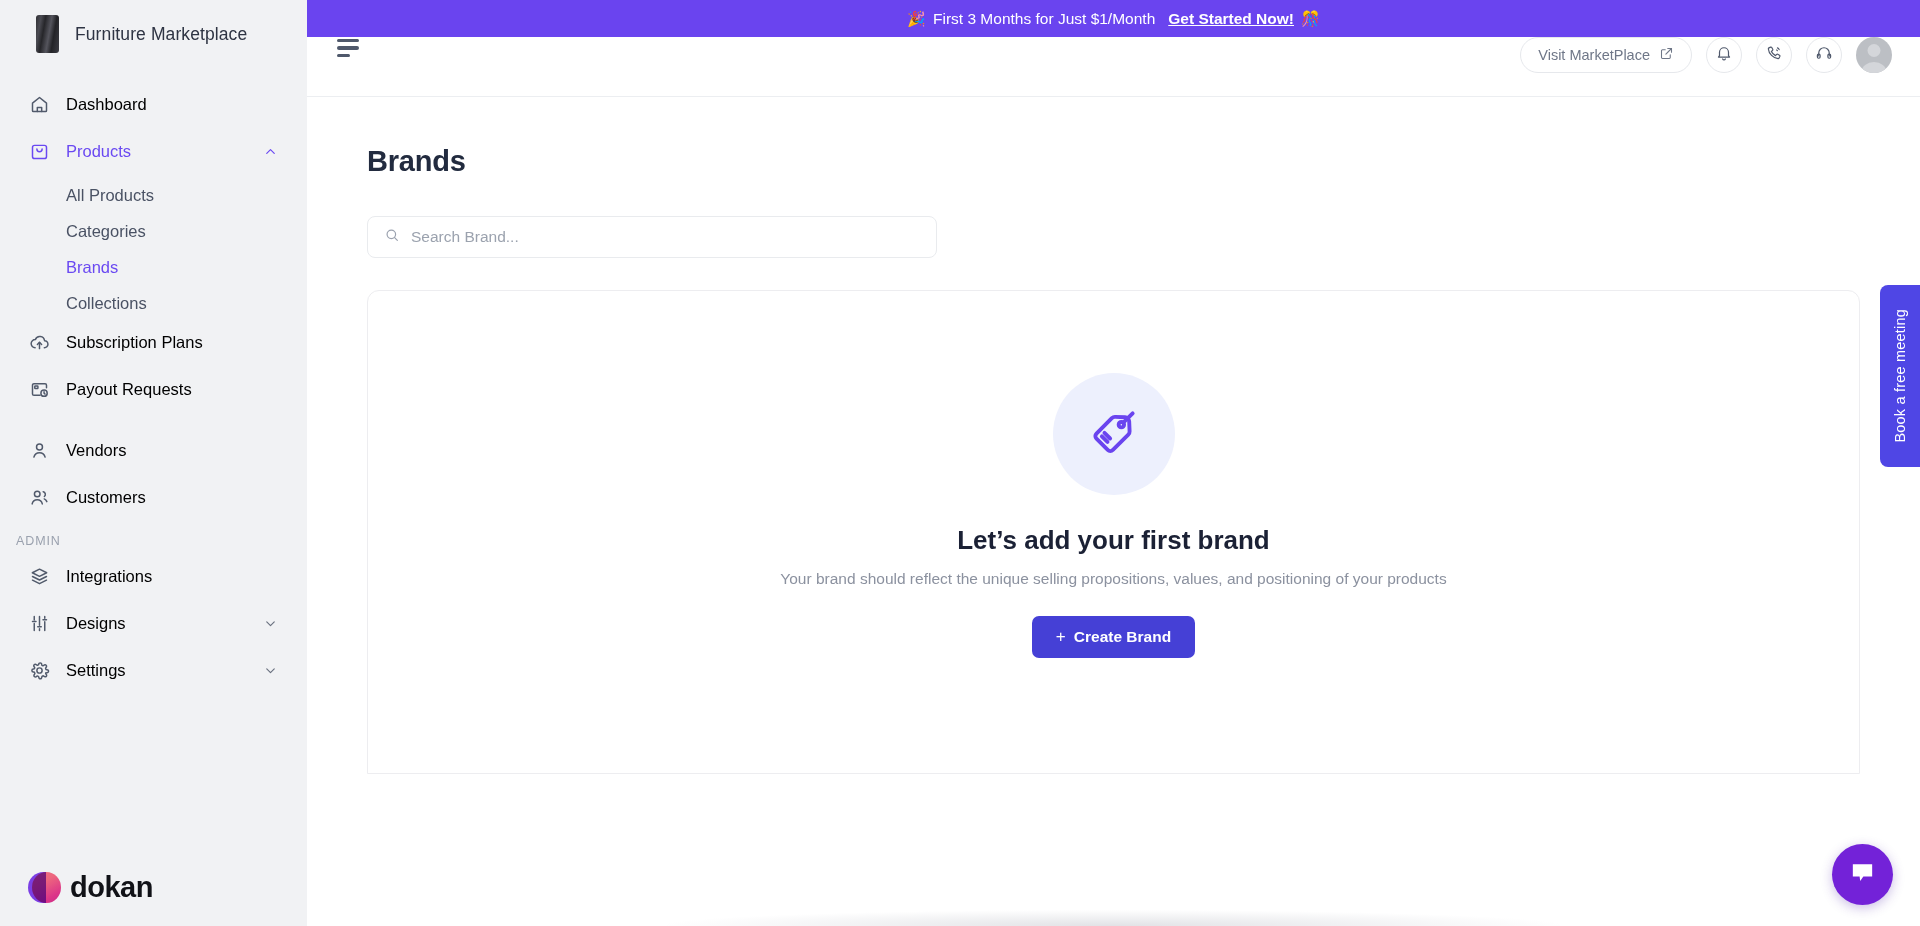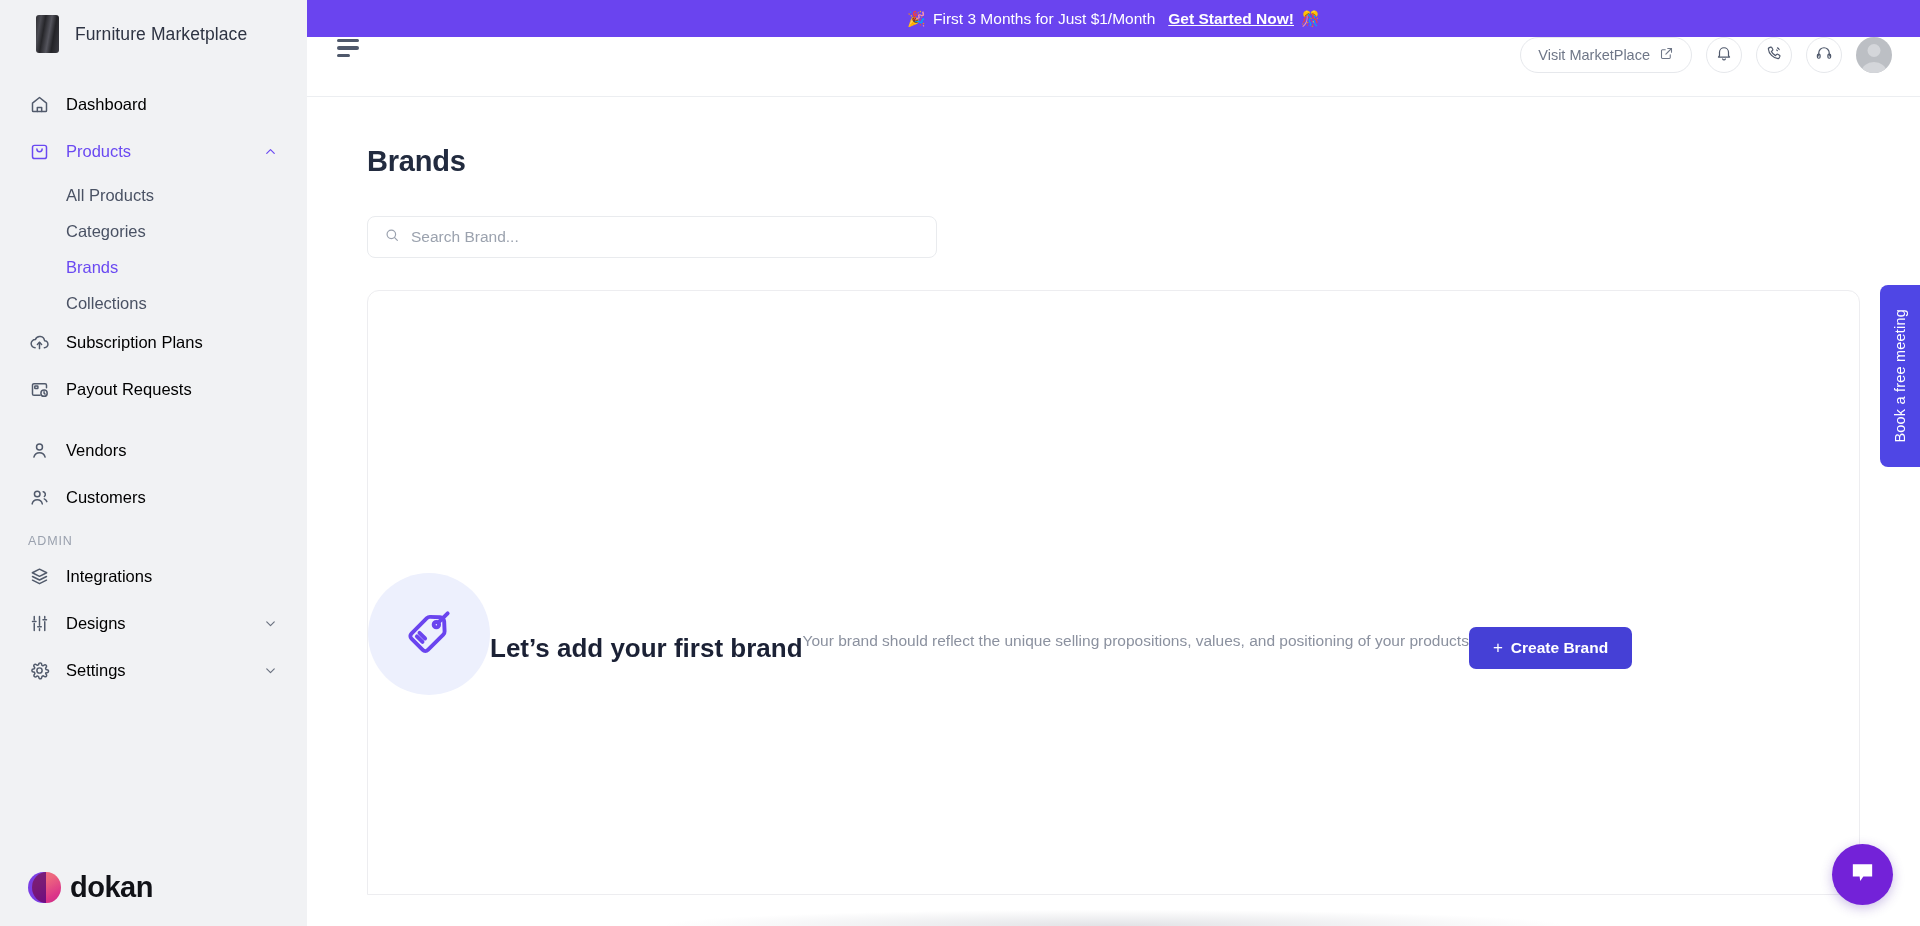--- a/index.html
+++ b/index.html
@@ -57,21 +57,21 @@
     height: 34px;
     padding-left: 66px;
     font-size: 16.5px;
     color: #4a5264;
     cursor: pointer;
     margin-bottom: 2px;
   }
   .sub-item.active { color: #6a49f2; }
   .nav-gap { height: 14px; }
   .section-label {
-    padding: 10px 0 8px 28px;
+    padding: 10px 0 8px 16px;
     font-size: 12.5px;
     letter-spacing: .9px;
     color: #9aa1ae;
   }
   .sidebar-footer {
     padding: 0 0 22px 28px;
     display: flex; align-items: center; gap: 9px;
   }
   .dokan-mark { width: 33px; height: 33px; position: relative; flex: 0 0 33px; }
   .dokan-mark .d1 {
@@ -142,24 +142,24 @@
   }
   .search-wrap svg { width: 16px; height: 16px; stroke: #9aa1ae; stroke-width: 1.8; fill: none; stroke-linecap: round; stroke-linejoin: round; flex: 0 0 16px; }
   .search-wrap input {
     border: none; outline: none; font-size: 15.5px; color: #3b4252;
     font-family: "Liberation Sans", sans-serif; width: 100%; background: transparent;
   }
   .search-wrap input::placeholder { color: #9ba2ae; }
 
   .panel {
     margin-top: 32px;
-    height: 605px;
+    height: 484px;
     border: 1px solid #ededf0; border-radius: 12px 12px 0 0;
     background: #fff;
-    display: flex; flex-direction: row; align-items: center;
+    display: flex; flex-direction: column; align-items: center;
     padding-top: 82px;
     position: relative;
   }
   .empty-circle {
     width: 122px; height: 122px; border-radius: 50%;
     background: #edf0fd;
     display: flex; align-items: center; justify-content: center;
   }
   .empty-circle svg { width: 52px; height: 52px; stroke: #6a44ef; stroke-width: 1.8; fill: none; stroke-linecap: round; stroke-linejoin: round; }
   .empty-title { margin-top: 30px; font-size: 26px; font-weight: 700; color: #1b2135; }

